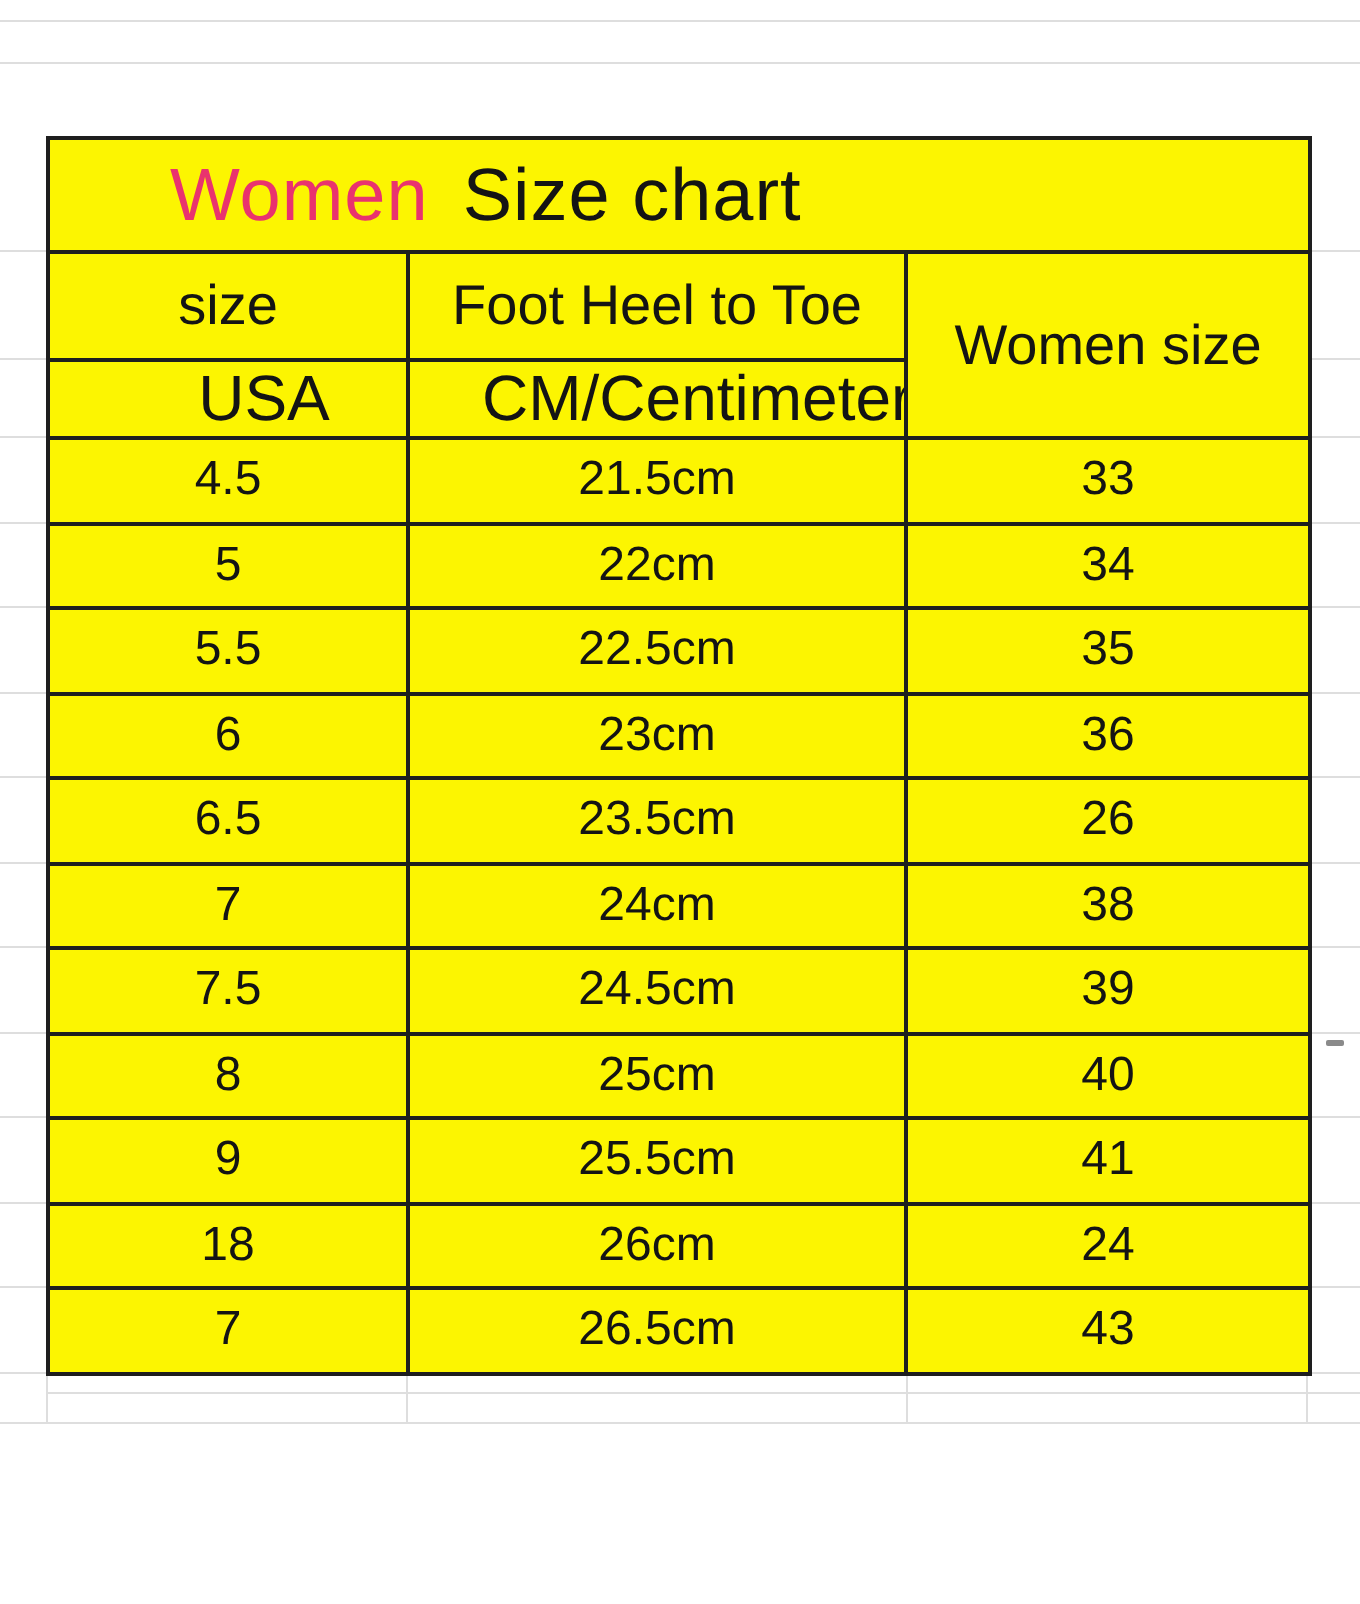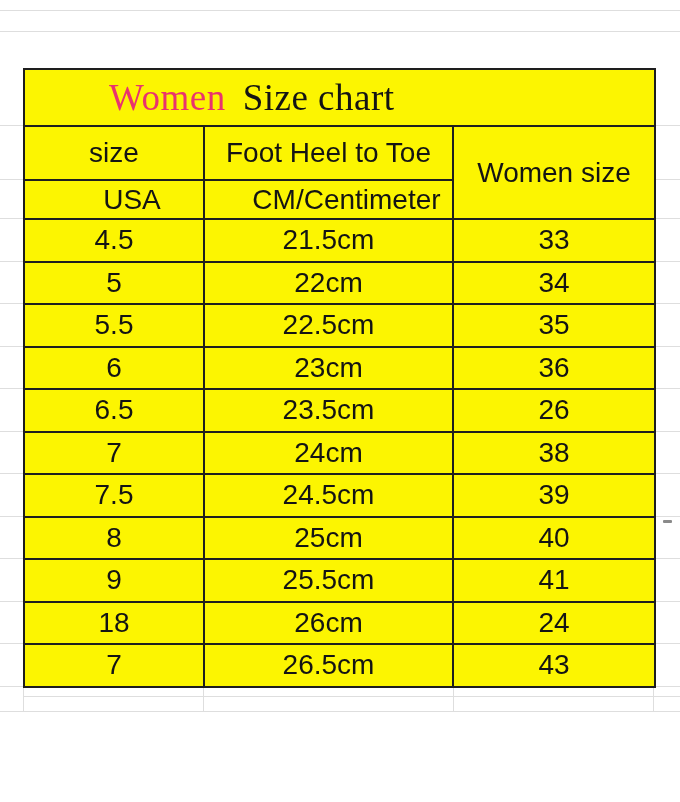--- a/index.html
+++ b/index.html
@@ -42,43 +42,42 @@
     vertical-align: middle;
     color: #141414;
     padding: 0;
     overflow: hidden;
     white-space: nowrap;
   }
   tr.title-row td {
     height: 55px;
     font-size: 37px;
     text-align: left;
-    padding-left: 84px;
+    padding-left: 60px;
     letter-spacing: 0.5px;
-    font-family: Liberation Serif, serif;
   }
   .title-women {
     color: #e9336e;
     margin-right: 17px;
   }
   .title-rest {
     color: #141414;
   }
   tr.head-row1 td {
     height: 52px;
     font-size: 28px;
   }
   tr.head-row2 td {
     height: 37px;
-    font-size: 28px;
+    font-size: 32px;
     padding-left: 36px;
   }
   tbody.data-rows td {
     height: 40.5px;
-    font-size: 28px;
+    font-size: 24px;
   }
   .edge-mark {
     position: absolute;
     left: 663px;
     top: 520px;
     width: 9px;
     height: 3px;
     background: #8a8a8a;
     border-radius: 1px;
   }

